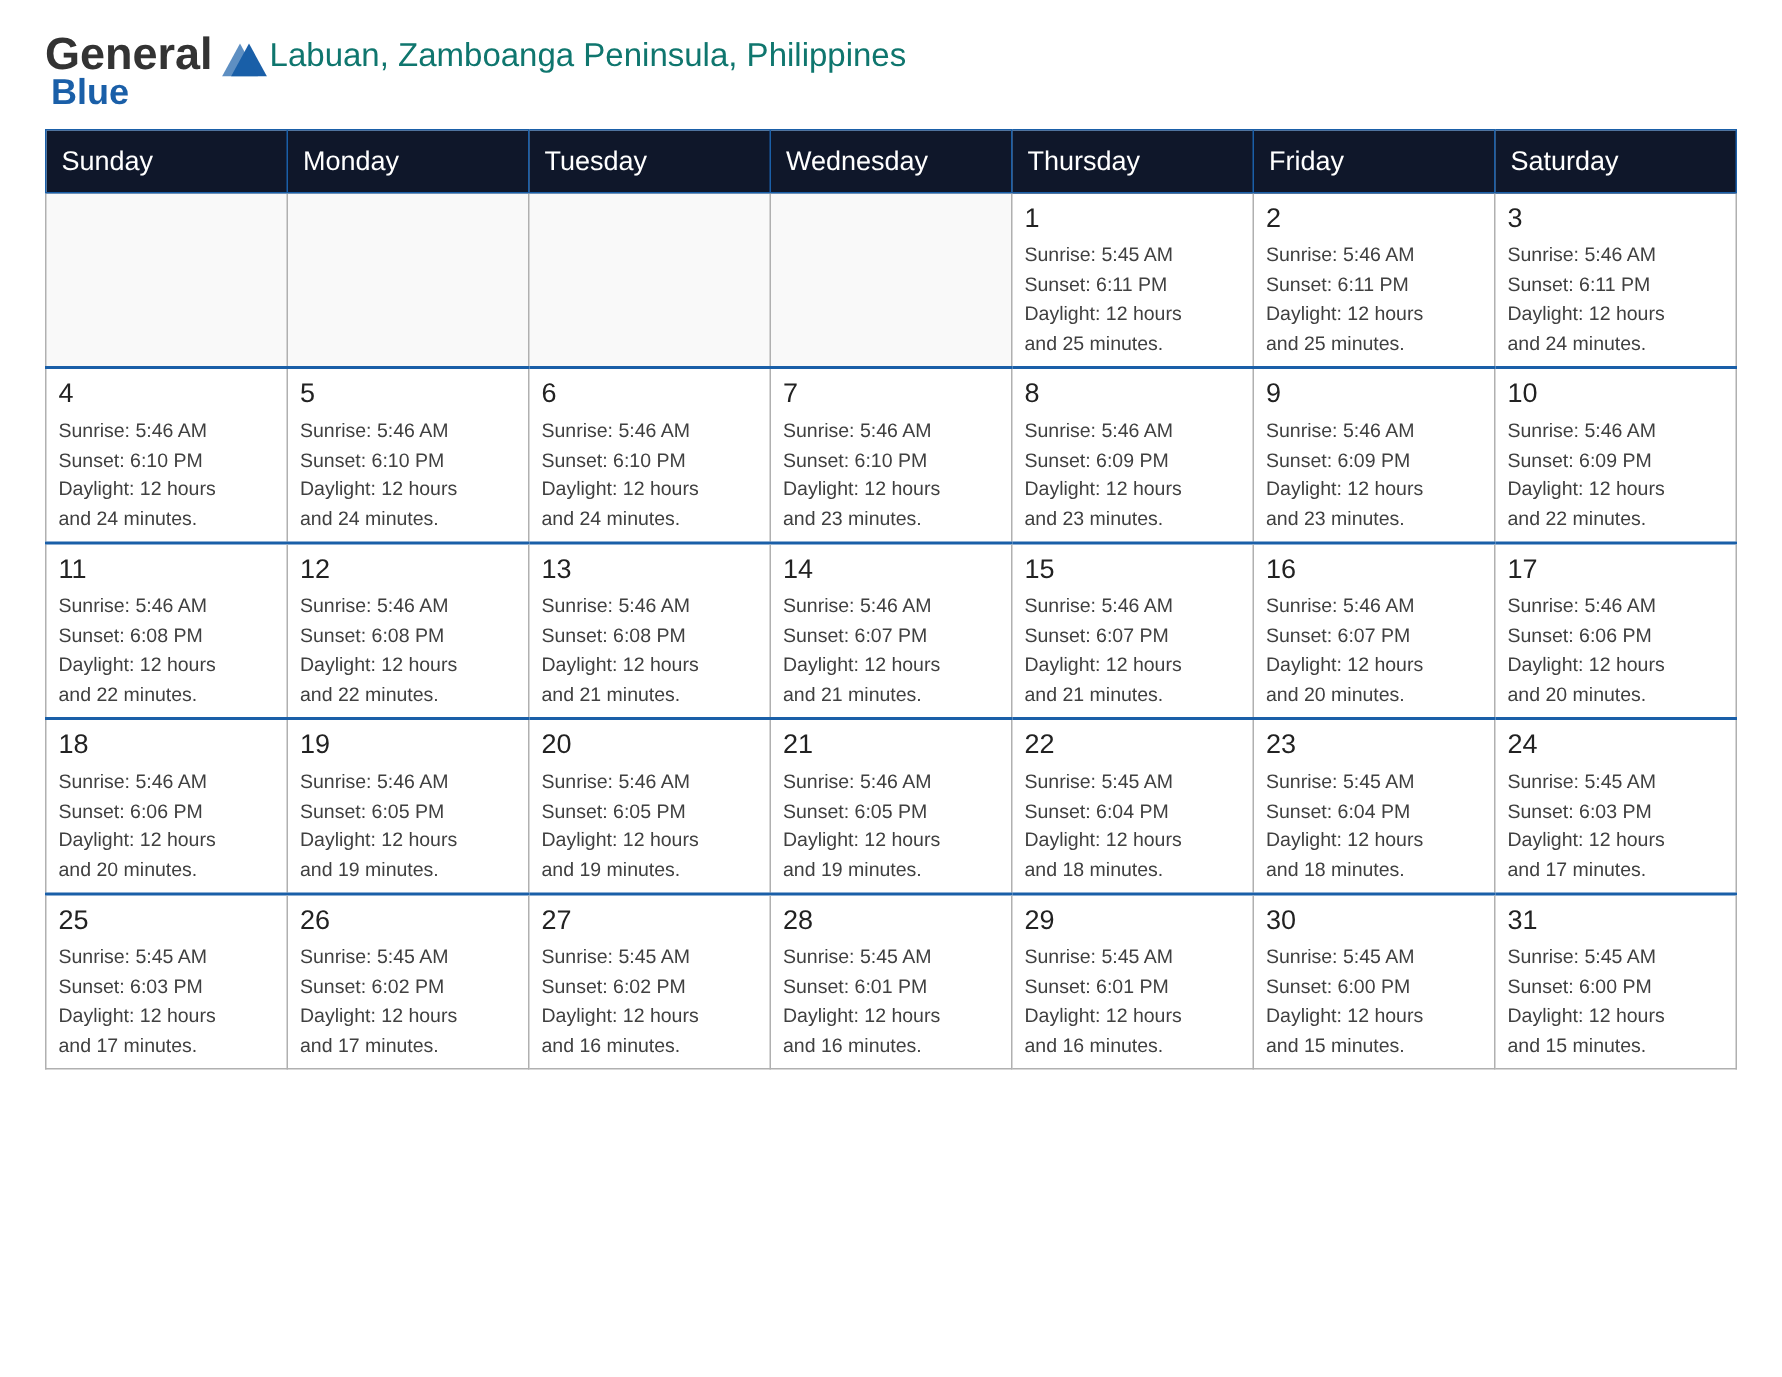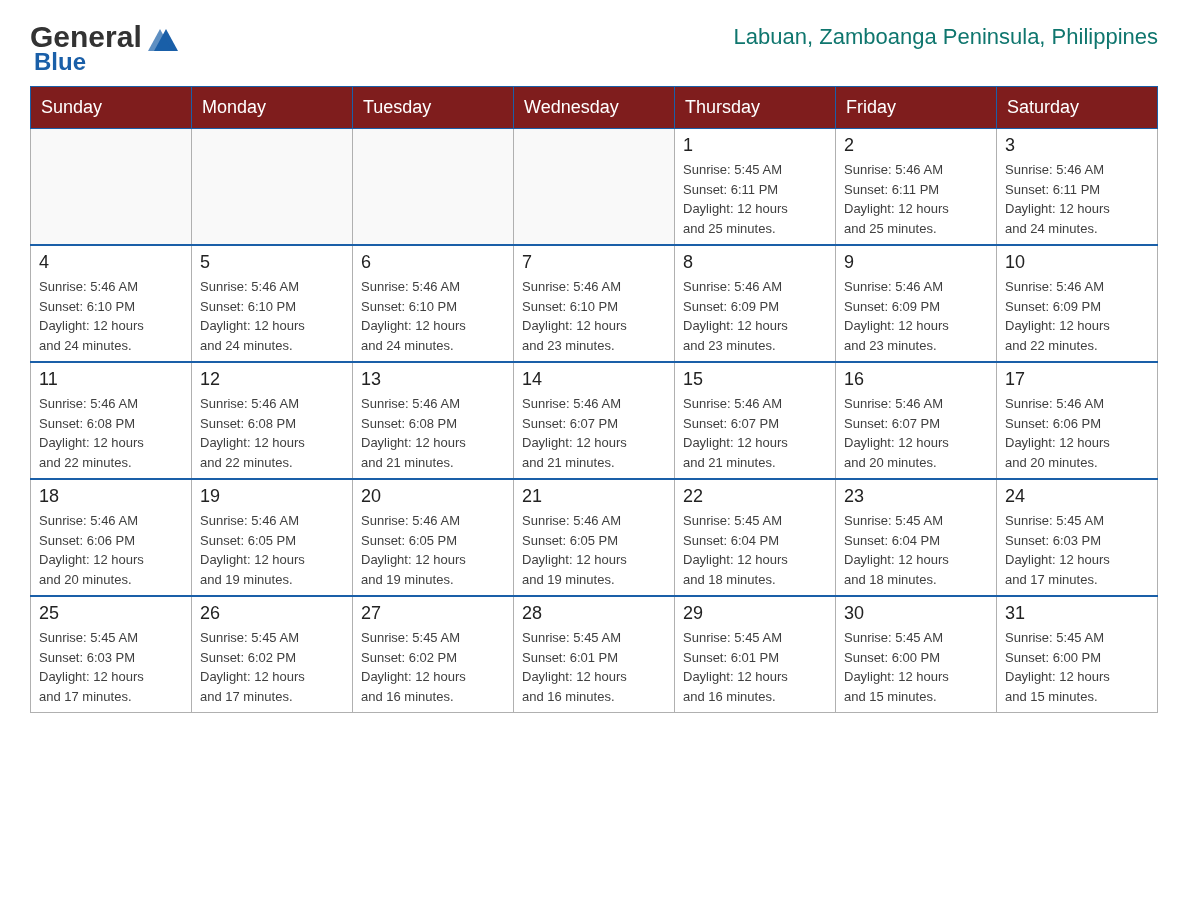--- a/index.html
+++ b/index.html
@@ -5,21 +5,21 @@
     * { margin: 0; padding: 0; box-sizing: border-box; }
     body {
       font-family: Arial, sans-serif;
       background: #fff;
       width: 1188px;
       min-height: 918px;
       padding: 20px 30px;
     }
     .header-area {
       display: flex;
-      justify-content: space-between;
+      justify-content: flex-start;
       align-items: flex-start;
     }
     .logo {
       display: flex;
       flex-direction: column;
       align-items: flex-start;
     }
     .logo-text {
       font-size: 28px;
       font-weight: bold;
@@ -40,21 +40,21 @@
       font-size: 22px;
       color: #0f766e;
       margin-top: 4px;
     }
     .calendar {
       width: 100%;
       border-collapse: collapse;
       margin-top: 10px;
     }
     .calendar th {
-      background-color: #7f1d1d;
+      background-color: #0f172a;
       color: #fff;
       text-align: left;
       padding: 10px 10px;
       font-size: 18px;
       font-weight: normal;
       border: 1px solid #1a5fa8;
     }
     .calendar td {
       vertical-align: top;
       border: 1px solid #b0b0b0;

